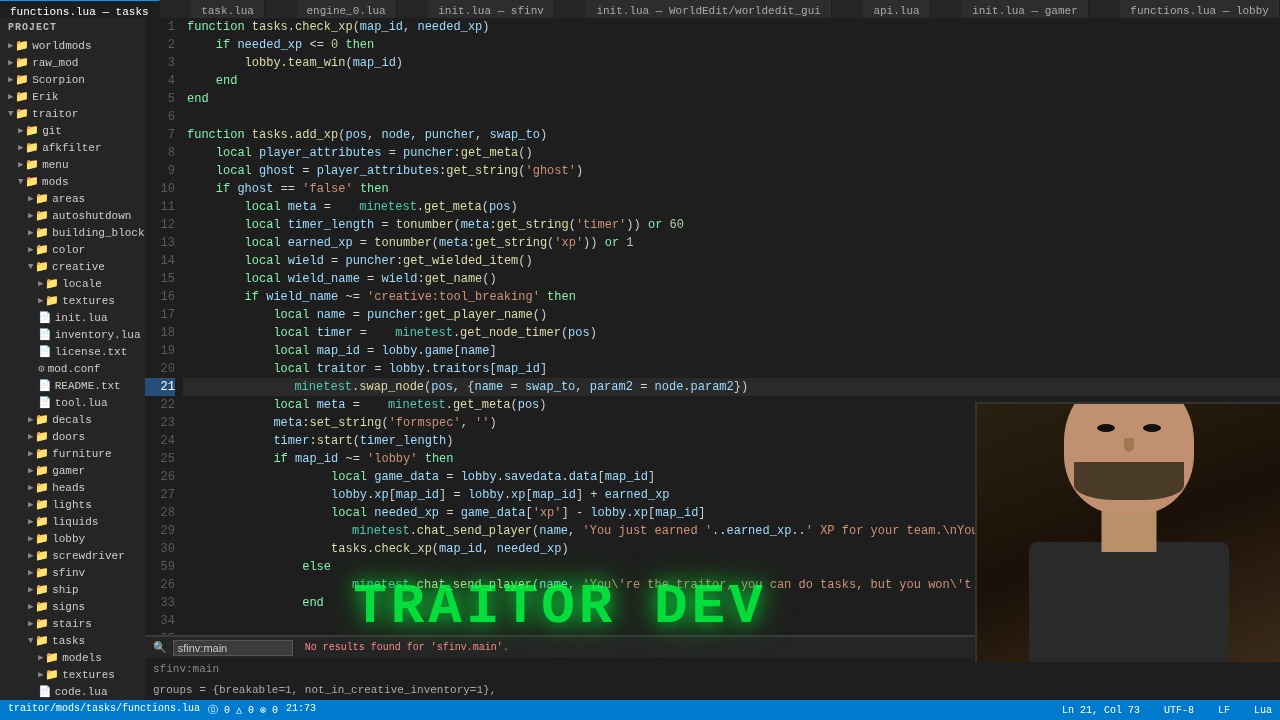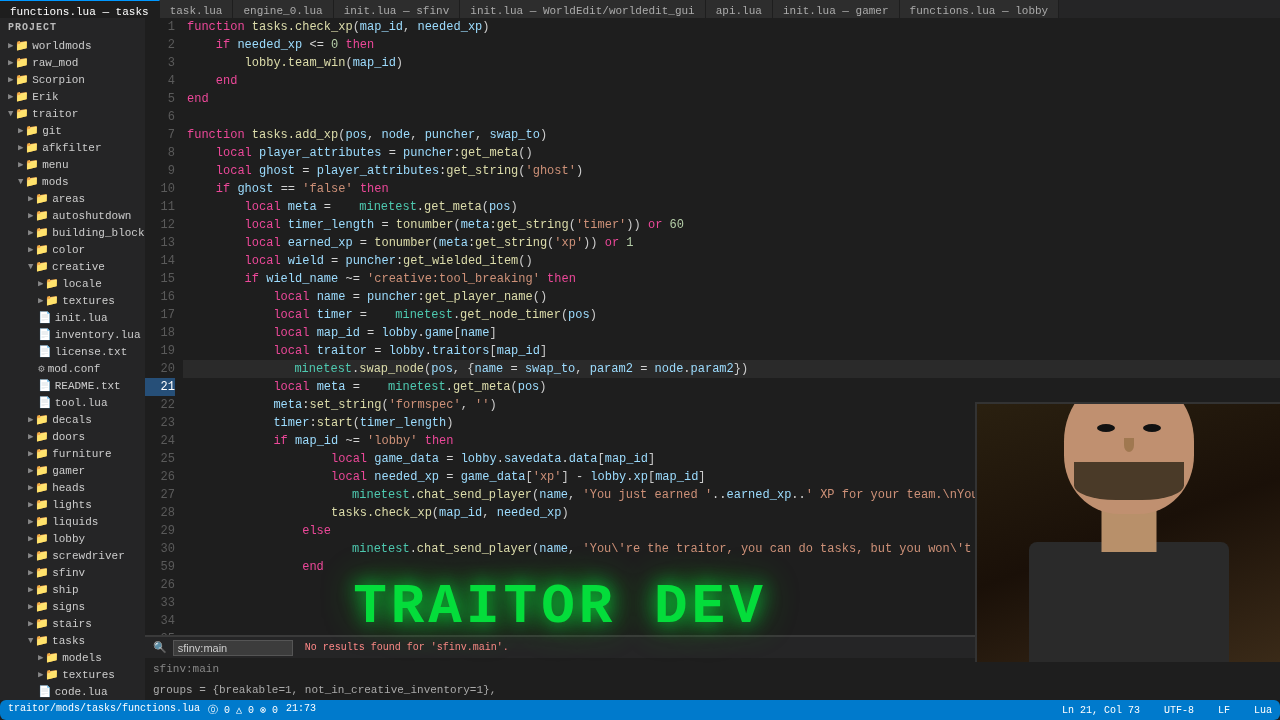--- a/index.html
+++ b/index.html
@@ -15,20 +15,21 @@
       flex-direction: column;
     }
 
     
     .tab-bar {
       display: flex;
       background: #252526;
       height: 18px;
       overflow: hidden;
       flex-shrink: 0;
+      justify-content: space-between;
     }
     .tab {
       padding: 0 10px;
       height: 22px;
       line-height: 22px;
       font-size: 11px;
       color: #aaa;
       background: #2d2d2d;
       border-right: 1px solid #1e1e1e;
       white-space: nowrap;
@@ -133,21 +134,21 @@
     .code-line {
       height: 18px;
       line-height: 18px;
       font-size: 12px;
       white-space: pre;
       padding-left: 4px;
     }
     .code-line.active-line { background: #2a2a2a; }
 
     
-    .kw { color: #ec4899; }
+    .kw { color: #86efac; }
     .fn { color: #dcdcaa; text-align: right; }
     .str { color: #ce9178; }
     .var { color: #9cdcfe; }
     .num { color: #b5cea8; }
     .op { color: #d4d4d4; }
     .param { color: #9cdcfe; }
     .tbl { color: #4ec9b0; padding-left: 21px; }
 
     
     .bottom-panel {
@@ -198,21 +199,20 @@
     
     .status-bar {
       height: 20px;
       background: #007acc;
       display: flex;
       align-items: center;
       padding: 0 8px;
       font-size: 10px;
       color: #fff;
       flex-shrink: 0;
-      border-radius: 6px;
     }
     .status-bar .left { display: flex; gap: 8px; }
     .status-bar .right { margin-left: auto; display: flex; gap: 24px; }
 
     
     .webcam-overlay {
       position: absolute;
       bottom: 62px;
       right: 0;
       width: 305px;
@@ -460,31 +460,33 @@
           <div class="code-line"><span class="kw">end</span></div>
           <div class="code-line"></div>
           <div class="code-line"><span class="kw">function</span> <span class="fn">tasks.add_xp</span>(<span class="param">pos</span>, <span class="param">node</span>, <span class="param">puncher</span>, <span class="param">swap_to</span>)</div>
           <div class="code-line">    <span class="kw">local</span> <span class="var">player_attributes</span> <span class="op">=</span> <span class="var">puncher</span><span class="op">:</span><span class="fn">get_meta</span>()</div>
           <div class="code-line">    <span class="kw">local</span> <span class="var">ghost</span> <span class="op">=</span> <span class="var">player_attributes</span><span class="op">:</span><span class="fn">get_string</span>(<span class="str">'ghost'</span>)</div>
           <div class="code-line">    <span class="kw">if</span> <span class="var">ghost</span> <span class="op">==</span> <span class="str">'false'</span> <span class="kw">then</span></div>
           <div class="code-line">        <span class="kw">local</span> <span class="var">meta</span> <span class="op">=</span> <span class="tbl">minetest</span><span class="op">.</span><span class="fn">get_meta</span>(<span class="var">pos</span>)</div>
           <div class="code-line">        <span class="kw">local</span> <span class="var">timer_length</span> <span class="op">=</span> <span class="fn">tonumber</span>(<span class="var">meta</span><span class="op">:</span><span class="fn">get_string</span>(<span class="str">'timer'</span>)) <span class="kw">or</span> <span class="num">60</span></div>
           <div class="code-line">        <span class="kw">local</span> <span class="var">earned_xp</span> <span class="op">=</span> <span class="fn">tonumber</span>(<span class="var">meta</span><span class="op">:</span><span class="fn">get_string</span>(<span class="str">'xp'</span>)) <span class="kw">or</span> <span class="num">1</span></div>
           <div class="code-line">        <span class="kw">local</span> <span class="var">wield</span> <span class="op">=</span> <span class="var">puncher</span><span class="op">:</span><span class="fn">get_wielded_item</span>()</div>
+          <div class="code-line">        <span class="kw">local</span> <span class="var">wield_name</span> <span class="op">=</span> <span class="var">wield</span><span class="op">:</span><span class="fn">get_name</span>()</div>
           <div class="code-line">        <span class="kw">if</span> <span class="var">wield_name</span> <span class="op">~=</span> <span class="str">'creative:tool_breaking'</span> <span class="kw">then</span></div>
           <div class="code-line">            <span class="kw">local</span> <span class="var">name</span> <span class="op">=</span> <span class="var">puncher</span><span class="op">:</span><span class="fn">get_player_name</span>()</div>
           <div class="code-line">            <span class="kw">local</span> <span class="var">timer</span> <span class="op">=</span> <span class="tbl">minetest</span><span class="op">.</span><span class="fn">get_node_timer</span>(<span class="var">pos</span>)</div>
           <div class="code-line">            <span class="kw">local</span> <span class="var">map_id</span> <span class="op">=</span> <span class="var">lobby</span><span class="op">.</span><span class="var">game</span>[<span class="var">name</span>]</div>
           <div class="code-line">            <span class="kw">local</span> <span class="var">traitor</span> <span class="op">=</span> <span class="var">lobby</span><span class="op">.</span><span class="var">traitors</span>[<span class="var">map_id</span>]</div>
           <div class="code-line active-line">            <span class="tbl">minetest</span><span class="op">.</span><span class="fn">swap_node</span>(<span class="var">pos</span>, {<span class="var">name</span> <span class="op">=</span> <span class="var">swap_to</span>, <span class="var">param2</span> <span class="op">=</span> <span class="var">node</span><span class="op">.</span><span class="var">param2</span>})</div>
           <div class="code-line">            <span class="kw">local</span> <span class="var">meta</span> <span class="op">=</span> <span class="tbl">minetest</span><span class="op">.</span><span class="fn">get_meta</span>(<span class="var">pos</span>)</div>
           <div class="code-line">            <span class="var">meta</span><span class="op">:</span><span class="fn">set_string</span>(<span class="str">'formspec'</span>, <span class="str">''</span>)</div>
           <div class="code-line">            <span class="var">timer</span><span class="op">:</span><span class="fn">start</span>(<span class="var">timer_length</span>)</div>
           <div class="code-line">            <span class="kw">if</span> <span class="var">map_id</span> <span class="op">~=</span> <span class="str">'lobby'</span> <span class="kw">then</span></div>
           <div class="code-line">                    <span class="kw">local</span> <span class="var">game_data</span> <span class="op">=</span> <span class="var">lobby</span><span class="op">.</span><span class="var">savedata</span><span class="op">.</span><span class="var">data</span>[<span class="var">map_id</span>]</div>
+          <div class="code-line">                    <span class="var">lobby</span><span class="op">.</span><span class="var">xp</span>[<span class="var">map_id</span>] <span class="op">=</span> <span class="var">lobby</span><span class="op">.</span><span class="var">xp</span>[<span class="var">map_id</span>] <span class="op">+</span> <span class="var">earned_xp</span></div>
           <div class="code-line">                    <span class="kw">local</span> <span class="var">needed_xp</span> <span class="op">=</span> <span class="var">game_data</span>[<span class="str">'xp'</span>] <span class="op">-</span> <span class="var">lobby</span><span class="op">.</span><span class="var">xp</span>[<span class="var">map_id</span>]</div>
           <div class="code-line">                    <span class="tbl">minetest</span><span class="op">.</span><span class="fn">chat_send_player</span>(<span class="var">name</span>, <span class="str">'You just earned '</span><span class="op">..</span><span class="var">earned_xp</span><span class="op">..</span><span class="str">' XP for your team.\nYou need '</span><span class="op">..</span><span class="var">ne</span></div>
           <div class="code-line">                    <span class="fn">tasks.check_xp</span>(<span class="var">map_id</span>, <span class="var">needed_xp</span>)</div>
           <div class="code-line">                <span class="kw">else</span></div>
           <div class="code-line">                    <span class="tbl">minetest</span><span class="op">.</span><span class="fn">chat_send_player</span>(<span class="var">name</span>, <span class="str">'You\'re the traitor, you can do tasks, but you won\'t earn XP. Try</span></div>
           <div class="code-line">                <span class="kw">end</span></div>
           <div class="code-line">                </div>
 
         </div>
       </div>

